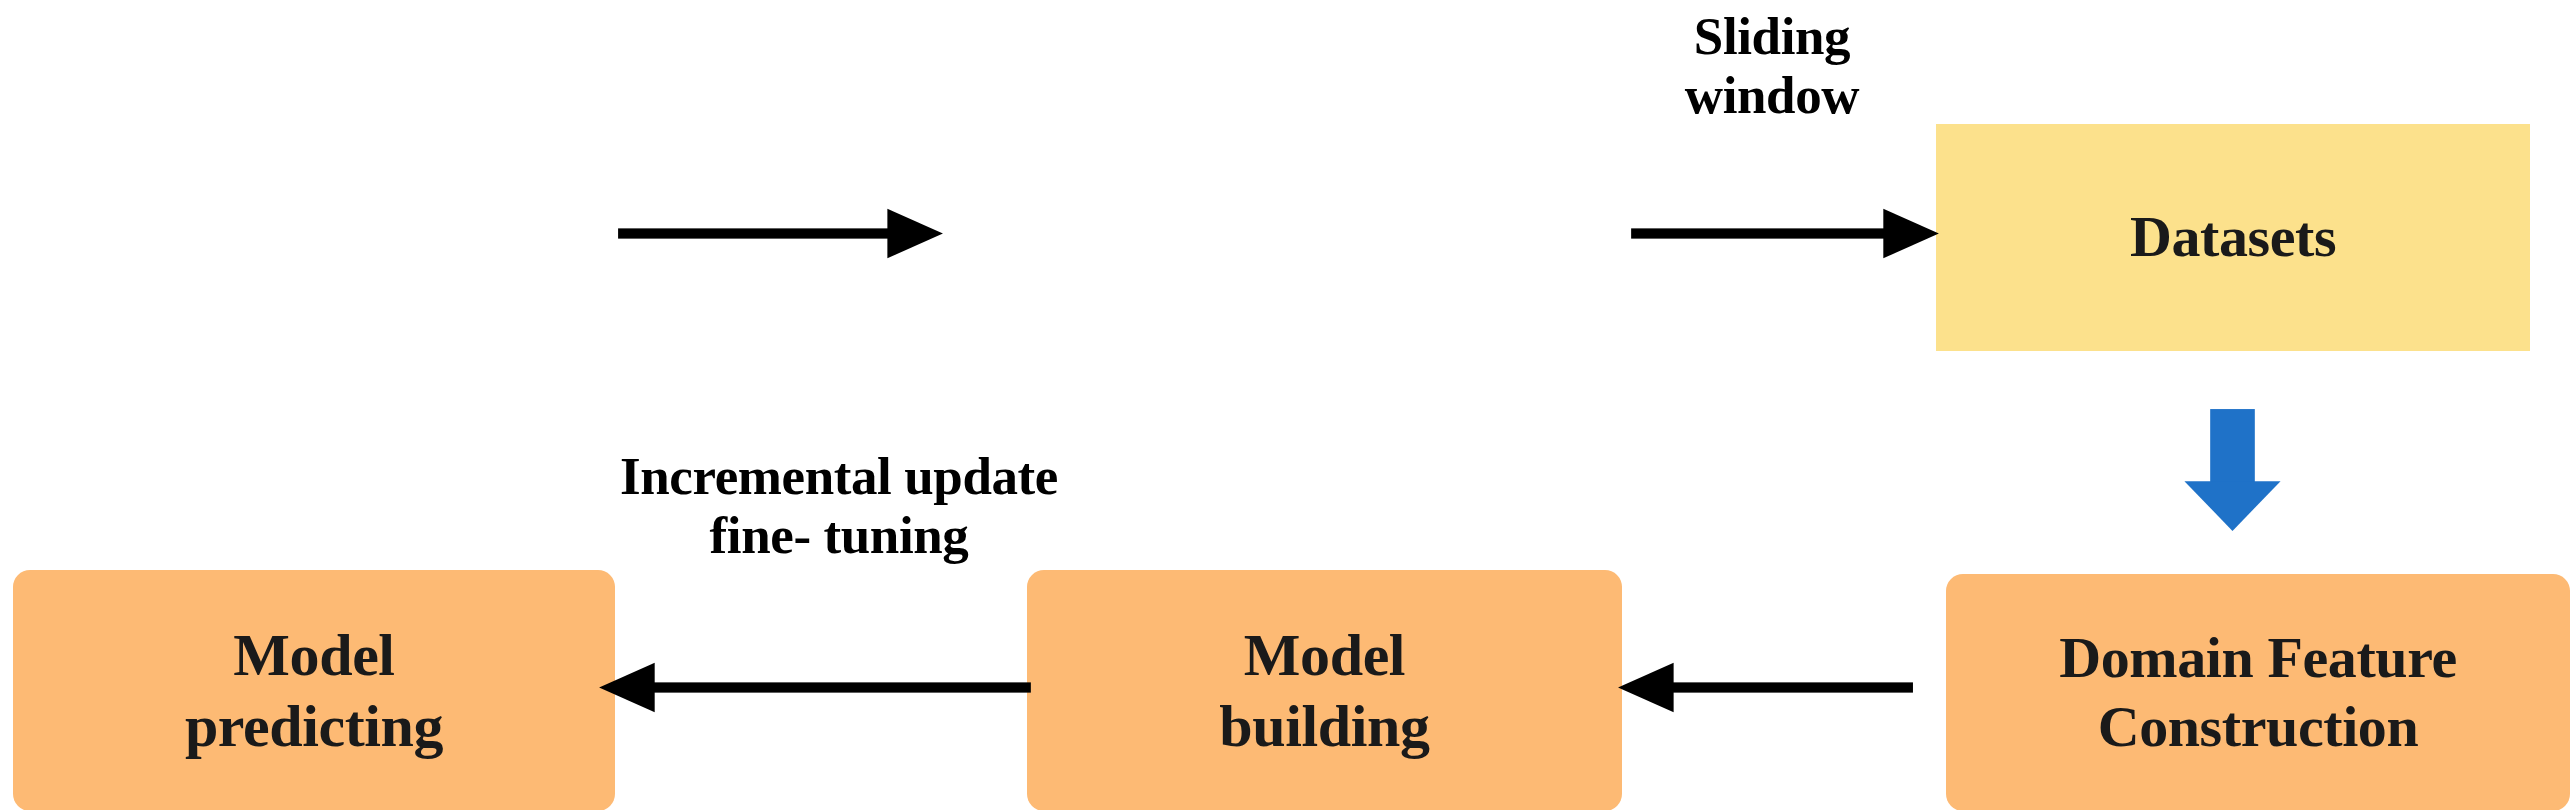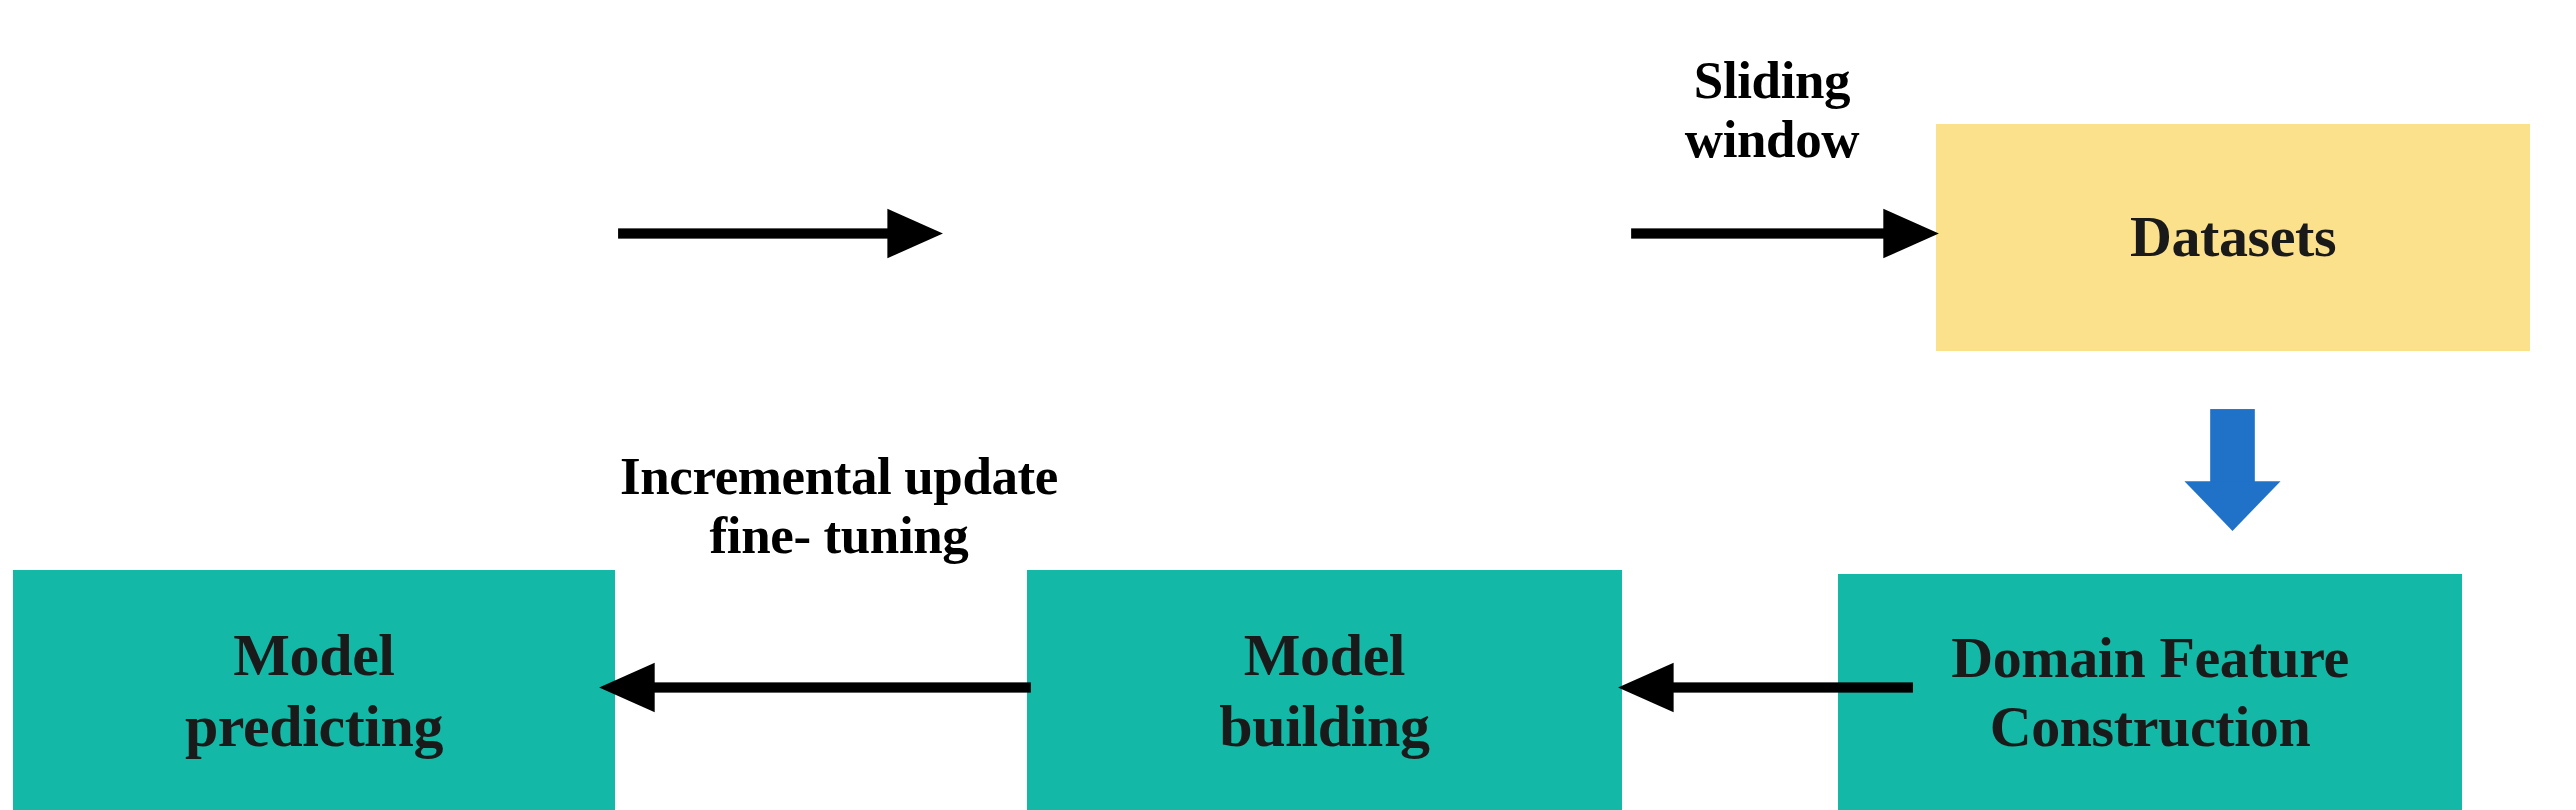--- a/index.html
+++ b/index.html
@@ -25,41 +25,41 @@
     text-align: center;
     box-sizing: border-box;
     font-weight: bold;
     color: #1a1a1a;
     line-height: 1.18;
     letter-spacing: -0.4px;
     white-space: pre-line;
     padding: 0 8.6px;
   }
   .node.yellow { background: #fce18c; }
-  .node.green  { background: #14b8a6; }
+  .node.green  { background: #fdba74; border-radius: 17px; }
 
   #node-data-cleaning   { left: 11px;   top: 126px; width: 605px;  height: 225px; font-size: 58px; }
   #node-feature-select  { left: 942px; top: 120px; width: 689px;  height: 231px; font-size: 58px; }
   #node-datasets        { left: 1936px; top: 124px; width: 594px;  height: 227px; font-size: 58px; }
 
   #node-model-predict   { left: 13px;   top: 570px; width: 602px;  height: 241px; font-size: 60px; }
   #node-model-building  { left: 1027px; top: 570px; width: 595px;  height: 241px; font-size: 60px; }
-  #node-domain-feature  { left: 1838px; top: 574px; width: 624px;  height: 237px; font-size: 58px; }
+  #node-domain-feature  { left: 1946px; top: 574px; width: 624px;  height: 237px; font-size: 58px; }
 
   
   .edge-label {
     position: absolute;
     font-weight: bold;
     color: #000000;
     text-align: center;
     line-height: 1.12;
     white-space: pre-line;
     letter-spacing: -0.4px;
   }
-  #label-sliding-window { left: 1652px; top: 6.8px;   width: 240px; font-size: 53px; margin-top: 44px; }
+  #label-sliding-window { left: 1652px; top: 6.8px;   width: 240px; font-size: 53px; }
   #label-incremental    { left: 548px;  top: 447px; width: 582px; font-size: 53px; }
 
   
   .arrow { position: absolute; }
   #arrow-cleaning-to-feature { left: 618px;  top: 207px; width: 325px; height: 53px; }
   #arrow-feature-to-datasets { left: 1631px; top: 207px; width: 308px; height: 53px; }
   #arrow-datasets-to-domain  { left: 2181px; top: 409px; width: 103px; height: 122px; }
   #arrow-domain-to-building  { left: 1618px; top: 661px; width: 295px; height: 53px; }
   #arrow-building-to-predict { left: 599px;  top: 661px; width: 432px; height: 53px; }
 </style>

